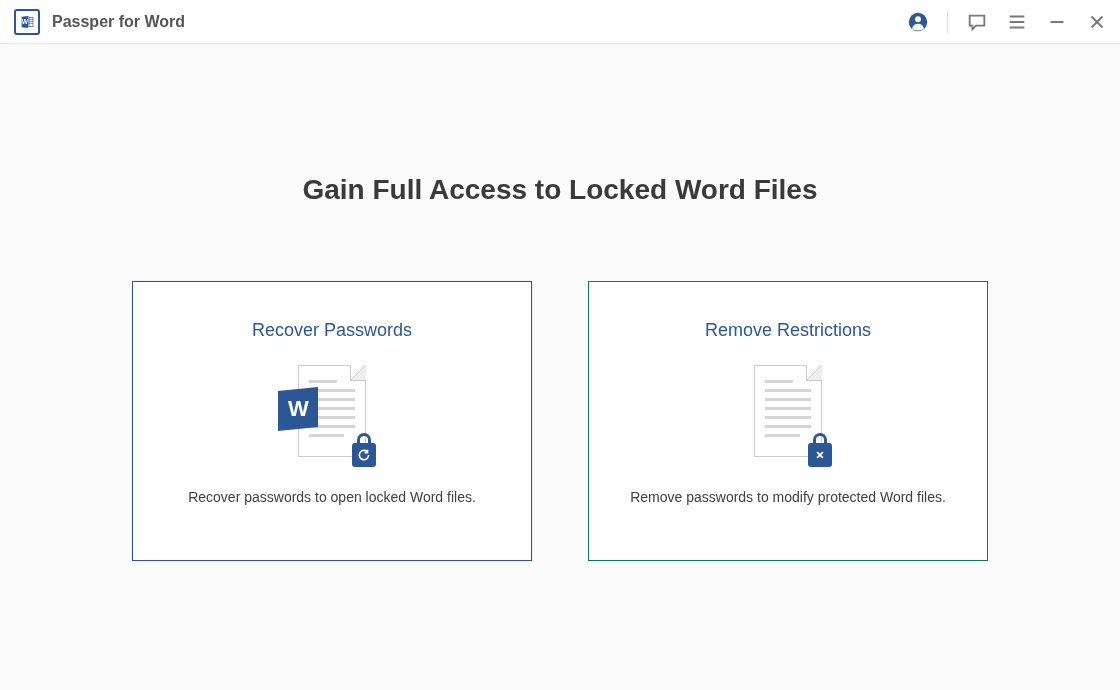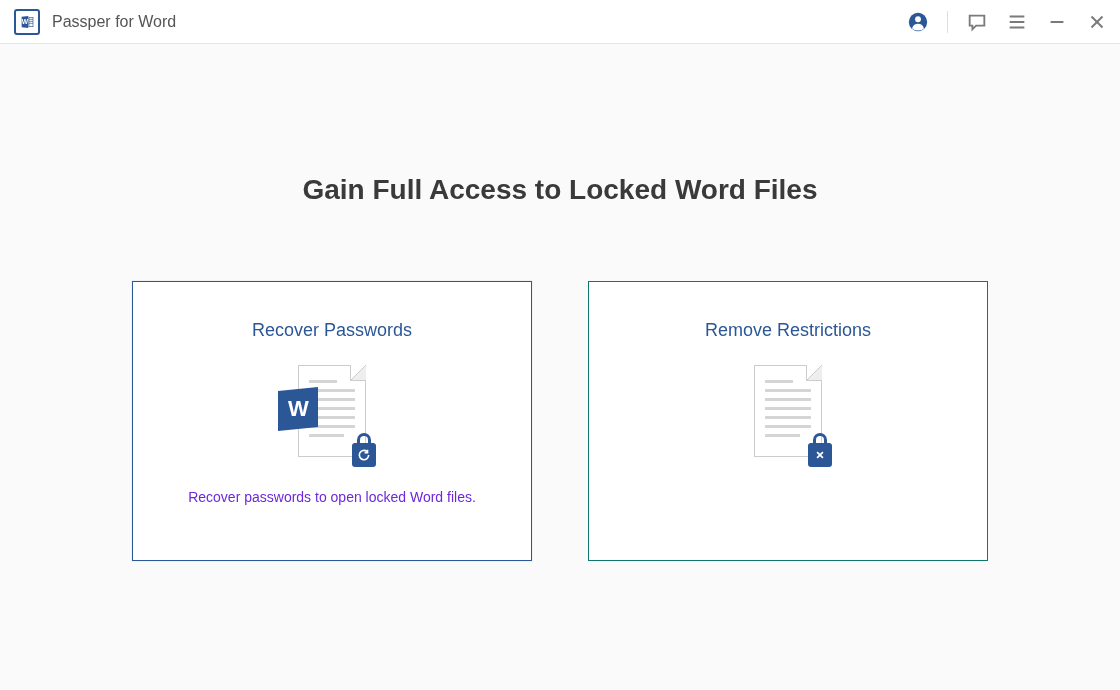--- a/index.html
+++ b/index.html
@@ -33,21 +33,21 @@
       margin-right: 12px;
       position: relative;
     }
     .app-icon-box svg {
       width: 16px;
       height: 16px;
     }
     .app-title {
       font-size: 16px;
       color: #555;
-      font-weight: 400;
+      font-weight: 700;
     }
     .titlebar-spacer {
       flex: 1;
     }
     .titlebar-controls {
       display: flex;
       align-items: center;
       gap: 18px;
     }
     .titlebar-icon {
@@ -186,21 +186,21 @@
       border-bottom: none;
       border-radius: 8px 8px 0 0;
     }
     .lock-overlay svg {
       width: 14px;
       height: 14px;
       color: white;
     }
     .card-desc {
       font-size: 14px;
-      color: #6d28d9;
+      color: #404040;
       font-weight: 400;
     }
   </style>
 </head>
 <body>
 
 <div class="titlebar">
   <div class="app-icon-box">
     <svg viewBox="0 0 24 24" fill="#2b5797">
       <path d="M4 4 L14 3 L14 21 L4 20 Z" fill="#2b5797"></path>
@@ -298,16 +298,17 @@
           </div>
         </div>
         <div class="lock-overlay">
           <div class="lock-shackle"></div>
           <svg viewBox="0 0 24 24" fill="none" stroke="white" stroke-width="3">
             <line x1="7" y1="7" x2="17" y2="17"></line>
             <line x1="17" y1="7" x2="7" y2="17"></line>
           </svg>
         </div>
       </div>
+      <div class="card-desc">Remove passwords to modify protected Word files.</div>
     </div>
 
   </div>
 </div>
 
 </body></html>

